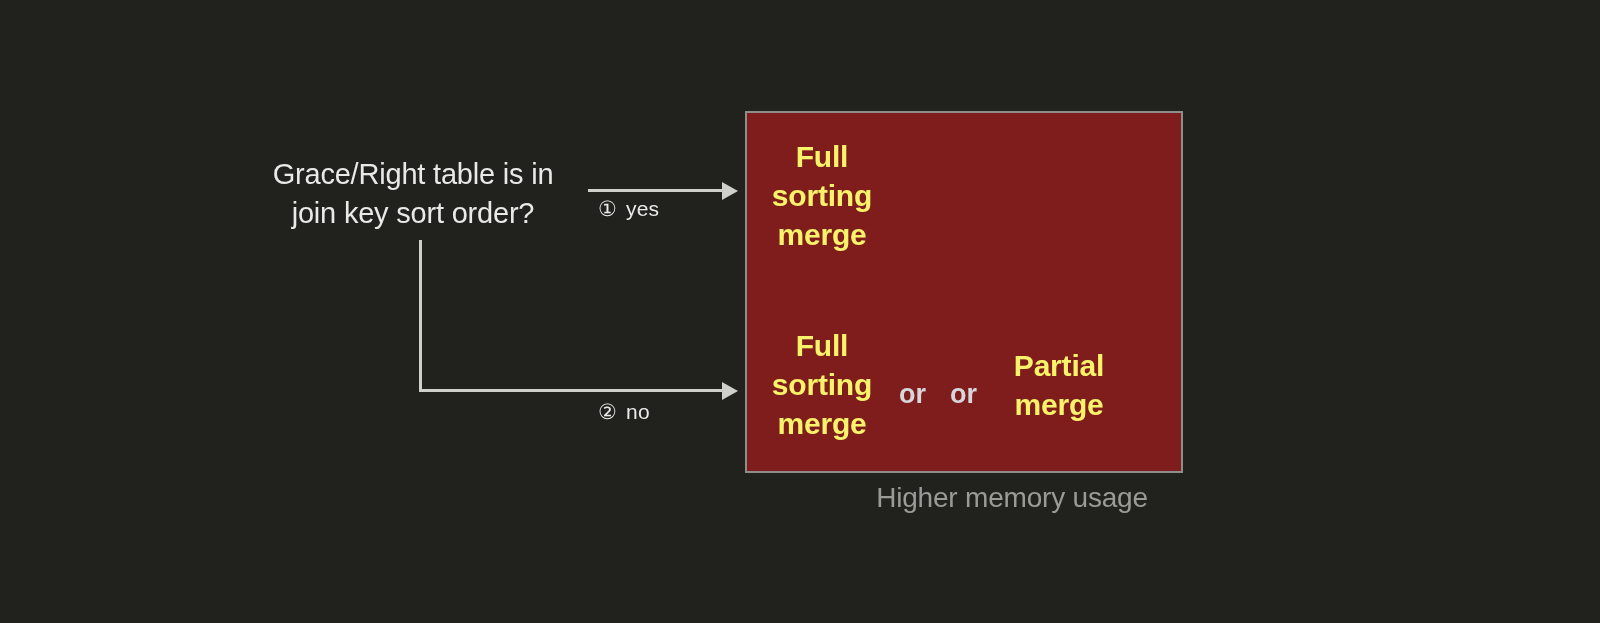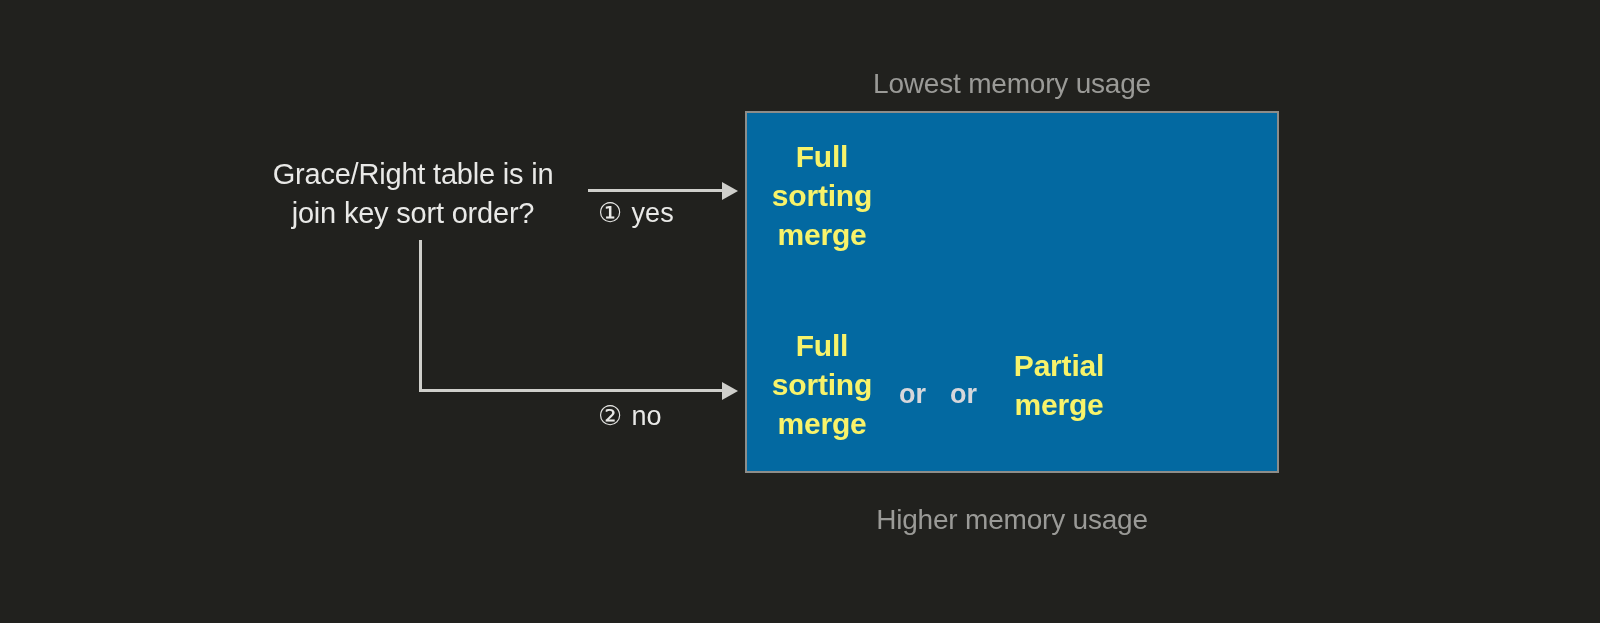--- a/index.html
+++ b/index.html
@@ -58,50 +58,50 @@
 
   
   .line-no-v  { left: 419px; top: 240px; height: 152px; }
   .line-no-h  { left: 419px; top: 389px; width: 311px; }
   .arrow-no   { left: 722px; top: 382px; }
 
   
   .branch-label {
     position: absolute;
     color: #e9e9e7;
-    font-size: 27px;
+    font-size: 21px;
     white-space: nowrap;
     letter-spacing: 0.2px;
   }
   .branch-label .marker { margin-right: 9px; }
   .label-yes { left: 598px; top: 197px; }
   .label-no  { left: 598px; top: 400px; text-align: center; }
 
   
   .caption {
     position: absolute;
     width: 540px;
     left: 742px;
     text-align: center;
     color: #9a9a97;
     font-size: 28px;
     letter-spacing: -0.2px;
   }
   .caption-top    { top: 68px; }
-  .caption-bottom { top: 504px; }
+  .caption-bottom { top: 482px; }
 
   
   .panel {
     position: absolute;
     left: 745px;
     top: 111px;
-    width: 534px;
+    width: 438px;
     height: 362px;
     box-sizing: border-box;
-    background: #0369a1;
+    background: #7f1d1d;
     border: 2px solid #8d8d8a;
   }
 
   .option-row {
     position: absolute;
     left: 0;
     width: 100%;
     display: flex;
     align-items: center;
     box-sizing: border-box;
@@ -146,21 +146,20 @@
   <div class="conn-line h-line line-no-h"></div>
   <div class="arrowhead arrow-no"></div>
 
   <div class="branch-label label-yes">
     <span class="marker">①</span><span>yes</span>
   </div>
   <div class="branch-label label-no">
     <span class="marker">②</span><span>no</span>
   </div>
 
-  <div class="caption caption-top">Lowest memory usage</div>
   <div class="caption caption-bottom">Higher memory usage</div>
 
   <div class="panel">
 
     <div class="option-row row-top">
       <div class="option opt-w1">Full
 sorting
 merge</div>
     </div>
 

